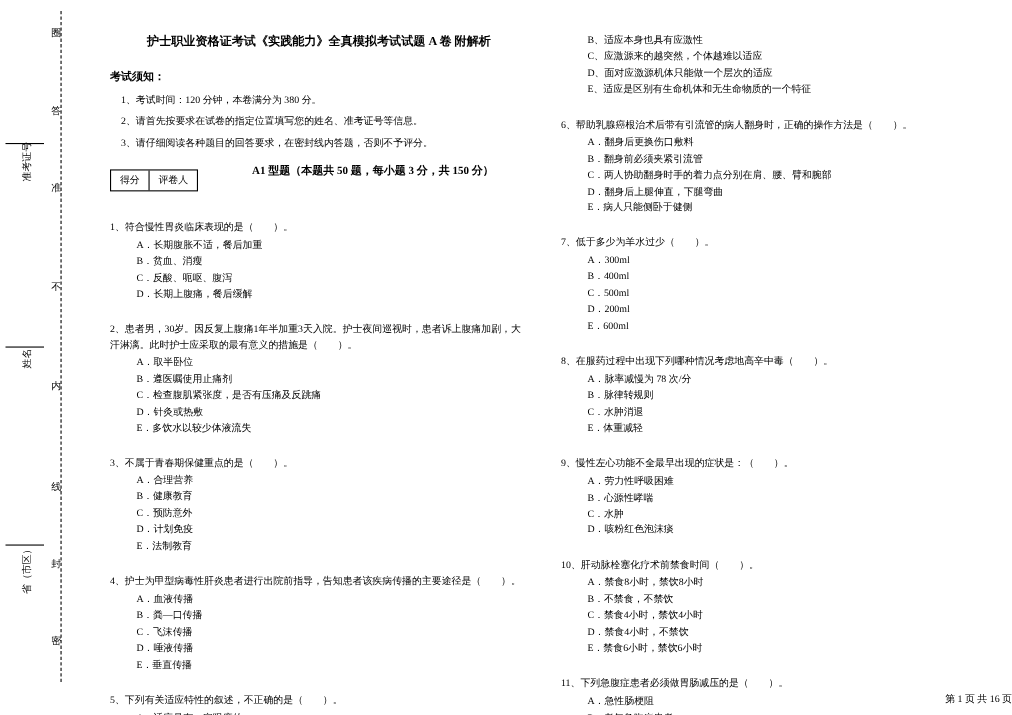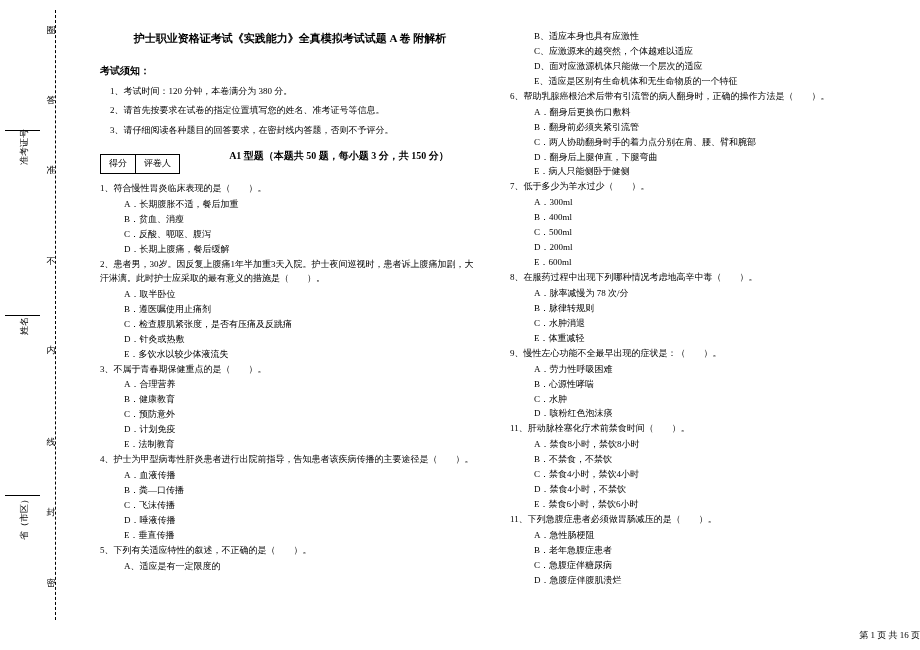--- a/index.html
+++ b/index.html
@@ -84,21 +84,21 @@
       padding: 2px 8px;
       border-right: 1px solid #000;
     }
     .score-box span:last-child { border-right: none; }
     .qtype-head {
       font-size: 10px;
       font-weight: bold;
       text-align: center;
       margin: 4px 0 10px;
     }
-    .q { margin: 0 0 2px 0; }
+    .q { margin: 18px 0 2px 0; }
     .opt { margin-left: 24px; margin-bottom: 1px; }
     .footer {
       position: absolute;
       bottom: 8px;
       left: 0;
       right: 0;
       text-align: right;
       font-size: 9px;
     }
     .inline-row { display: flex; align-items: flex-start; gap: 18px; font-family: Liberation Serif, serif; }
@@ -198,21 +198,21 @@
       <div class="opt">B．脉律转规则</div>
       <div class="opt">C．水肿消退</div>
       <div class="opt">E．体重减轻</div>
 
       <div class="q">9、慢性左心功能不全最早出现的症状是：（　　）。</div>
       <div class="opt">A．劳力性呼吸困难</div>
       <div class="opt">B．心源性哮喘</div>
       <div class="opt">C．水肿</div>
       <div class="opt">D．咳粉红色泡沫痰</div>
 
-      <div class="q">11、肝动脉栓塞化疗术前禁食时间（　　）。</div>
+      <div class="q">10、肝动脉栓塞化疗术前禁食时间（　　）。</div>
       <div class="opt">A．禁食8小时，禁饮8小时</div>
       <div class="opt">B．不禁食，不禁饮</div>
       <div class="opt">C．禁食4小时，禁饮4小时</div>
       <div class="opt">D．禁食4小时，不禁饮</div>
       <div class="opt">E．禁食6小时，禁饮6小时</div>
 
       <div class="q">11、下列急腹症患者必须做胃肠减压的是（　　）。</div>
       <div class="opt">A．急性肠梗阻</div>
       <div class="opt">B．老年急腹症患者</div>
       <div class="opt">C．急腹症伴糖尿病</div>

